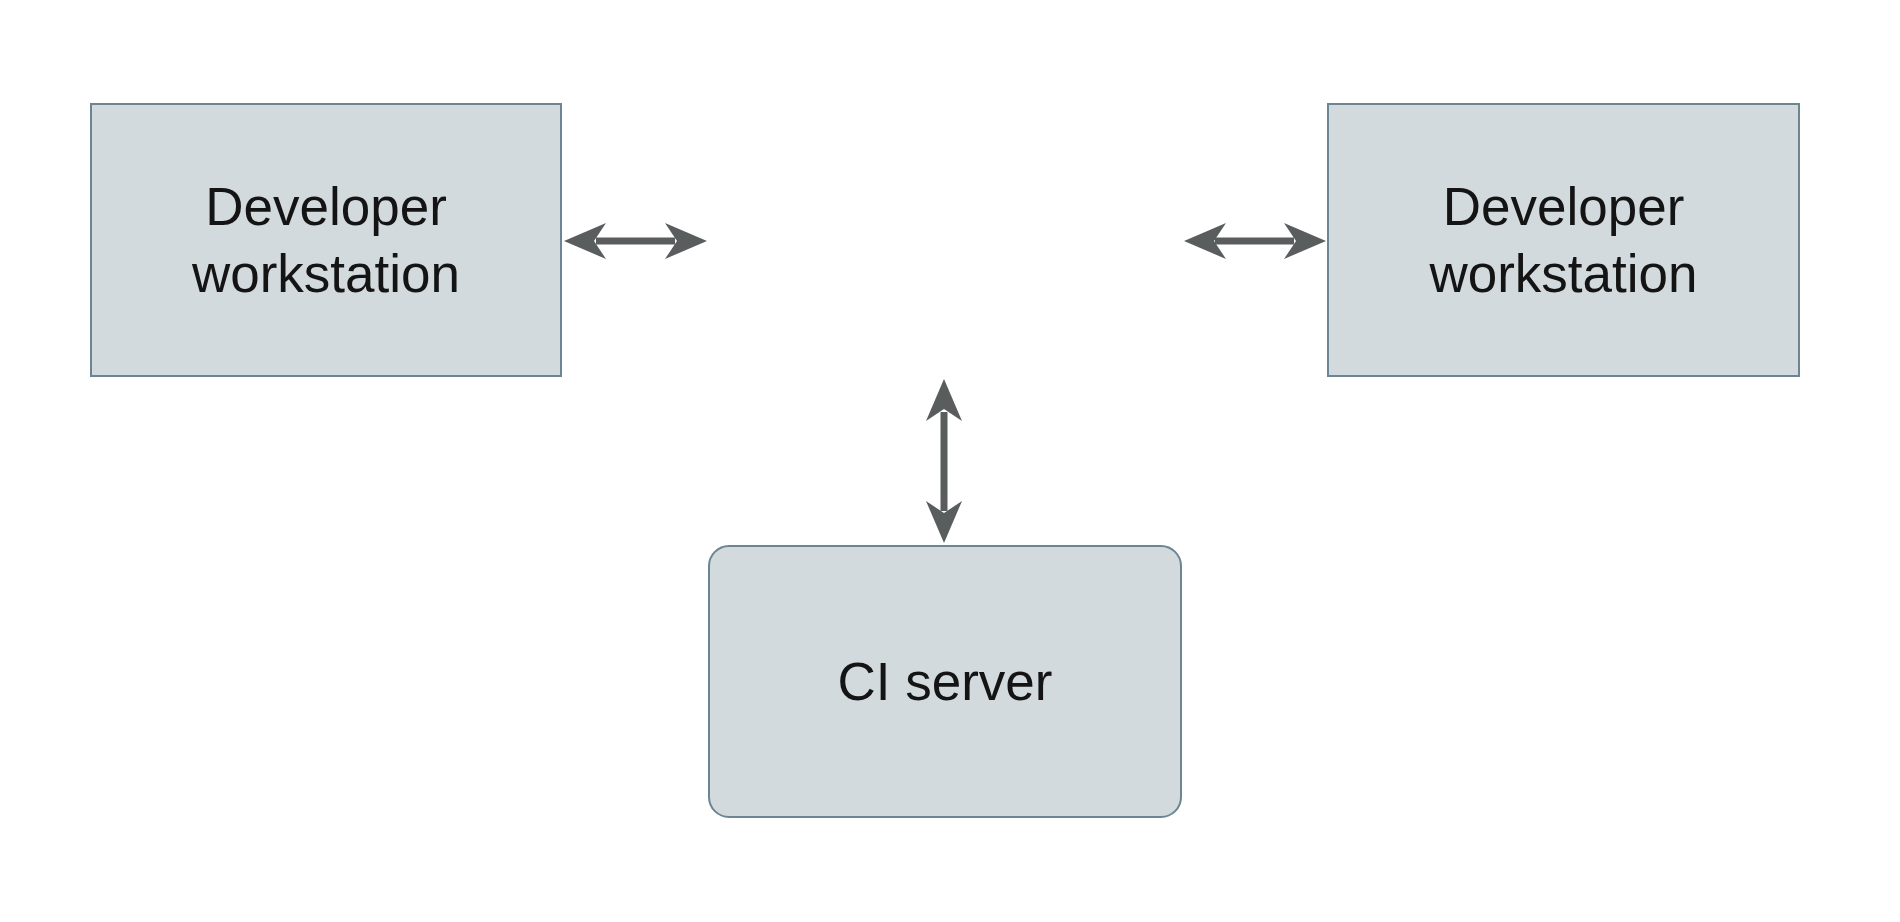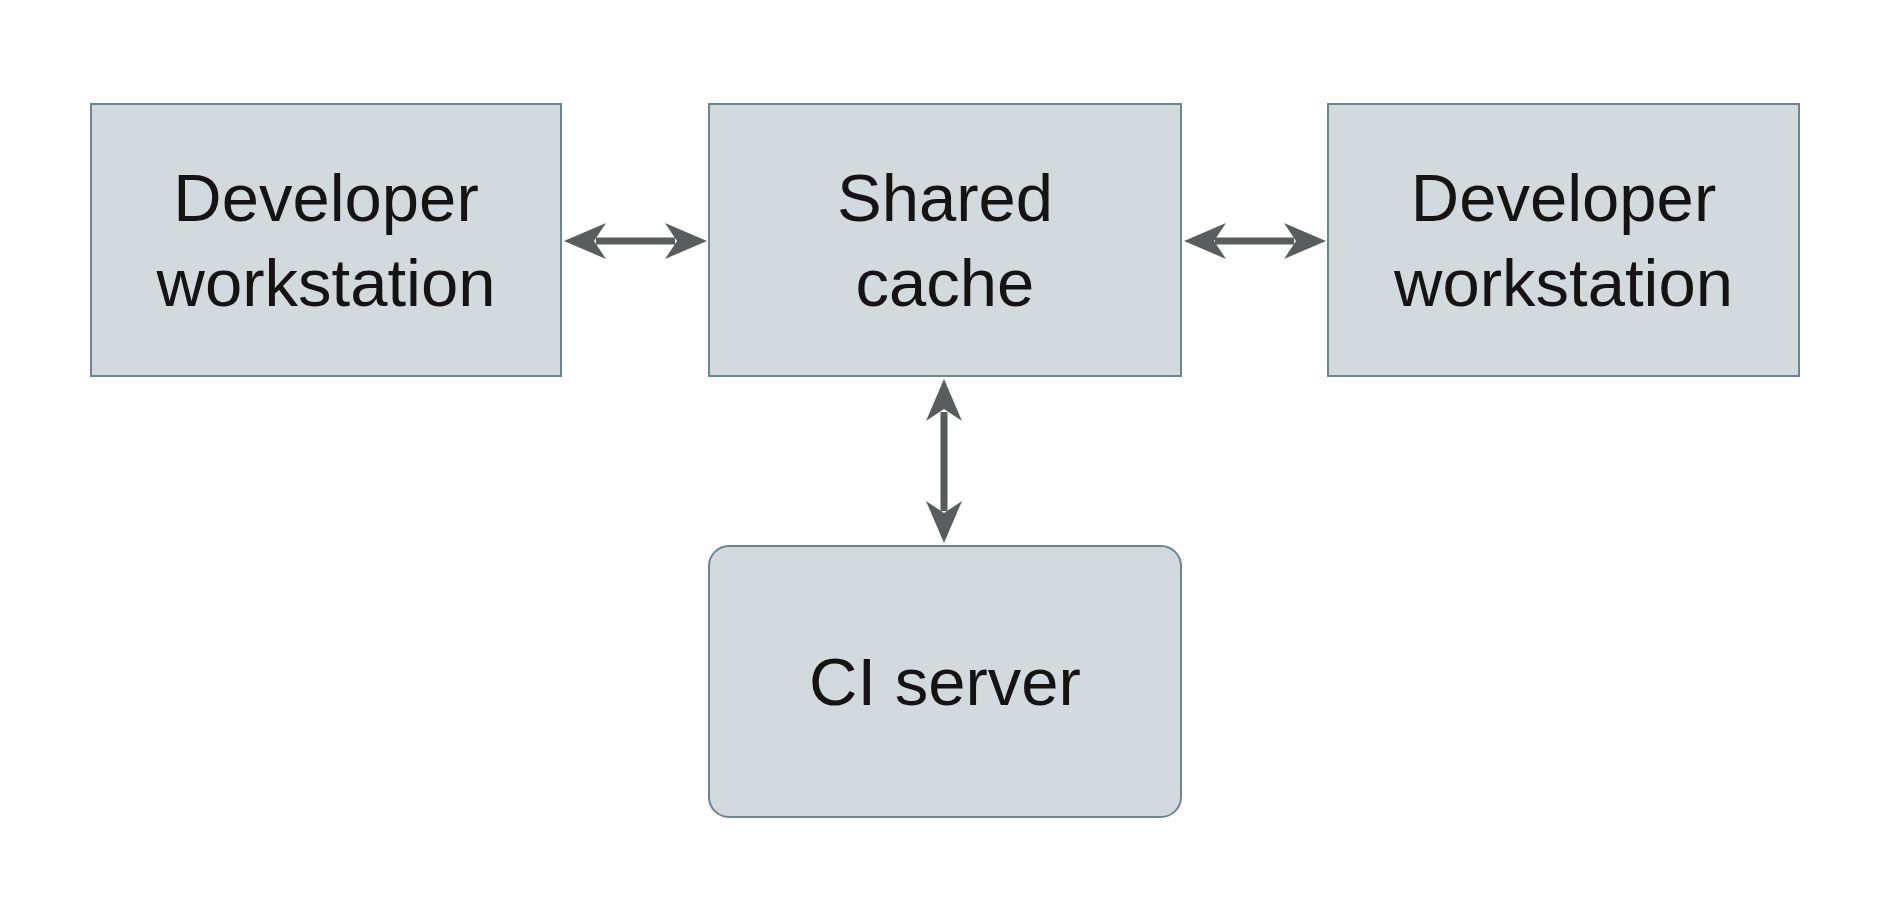--- a/index.html
+++ b/index.html
@@ -32,21 +32,21 @@
     background: var(--node-fill, #d3dade);
     border: 2.5px solid var(--node-border, #6b8592);
     display: flex;
     flex-direction: column;
     align-items: center;
     justify-content: center;
     text-align: center;
   }
   .node-label {
     color: var(--text, #141414);
-    font-size: 67px;
+    font-size: 53px;
     line-height: 1.27;
     font-weight: 400;
     letter-spacing: 0px;
     white-space: nowrap;
   }
   #node-dev-left  { left: 90px;   top: 103px; width: 472px; height: 274px; }
   #node-cache     { left: 708px;  top: 103px; width: 474px; height: 274px; }
   #node-dev-right { left: 1327px; top: 103px; width: 473px; height: 274px; }
   #node-ci        { left: 708px;  top: 545px; width: 474px; height: 273px; border-radius: 21px; }
 </style>
@@ -74,24 +74,20 @@
       <polygon points="944,379 926,421 944,409 962,421" fill="#5a5d5e"></polygon>
       <polygon points="944,543 926,501 944,513 962,501" fill="#5a5d5e"></polygon>
     </g>
   </svg>
 
   <div class="node" id="node-dev-left">
     <div class="node-label">Developer</div>
     <div class="node-label">workstation</div>
   </div>
 
-  <div class="node" id="node-cache">
-    <div class="node-label">Shared</div>
-    <div class="node-label">cache</div>
-  </div>
 
   <div class="node" id="node-dev-right">
     <div class="node-label">Developer</div>
     <div class="node-label">workstation</div>
   </div>
 
   <div class="node" id="node-ci">
     <div class="node-label">CI server</div>
   </div>
 

